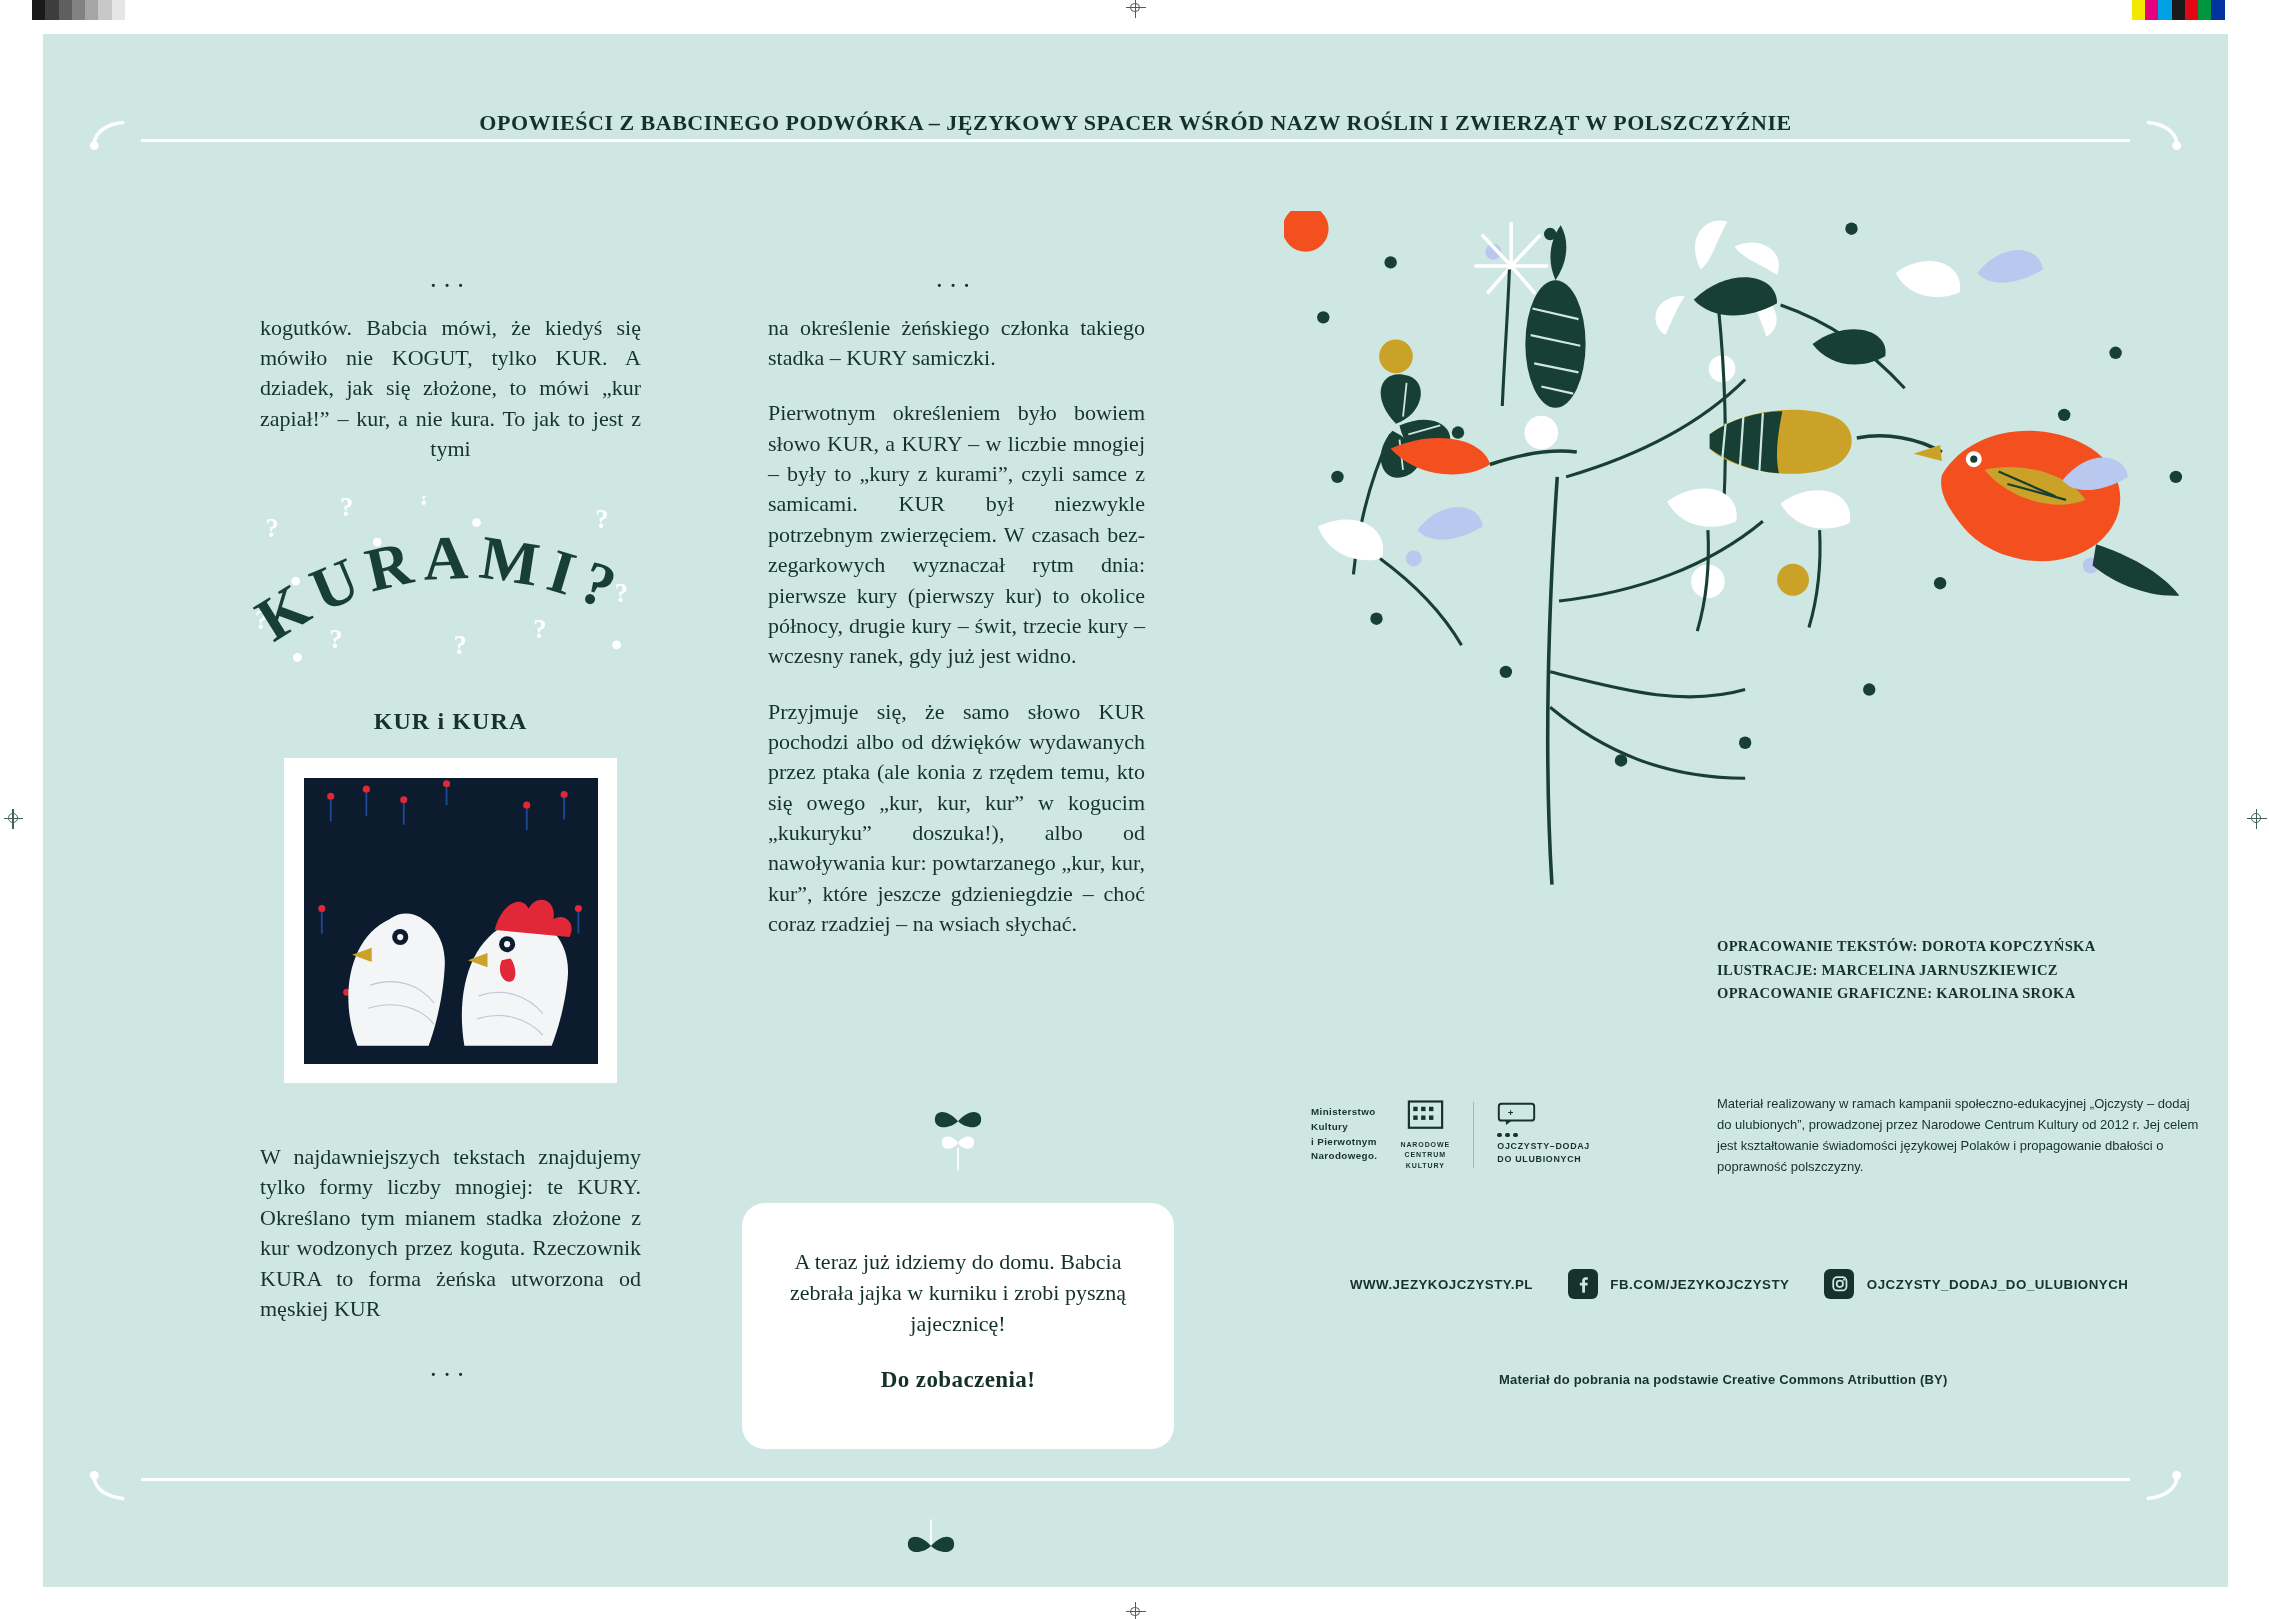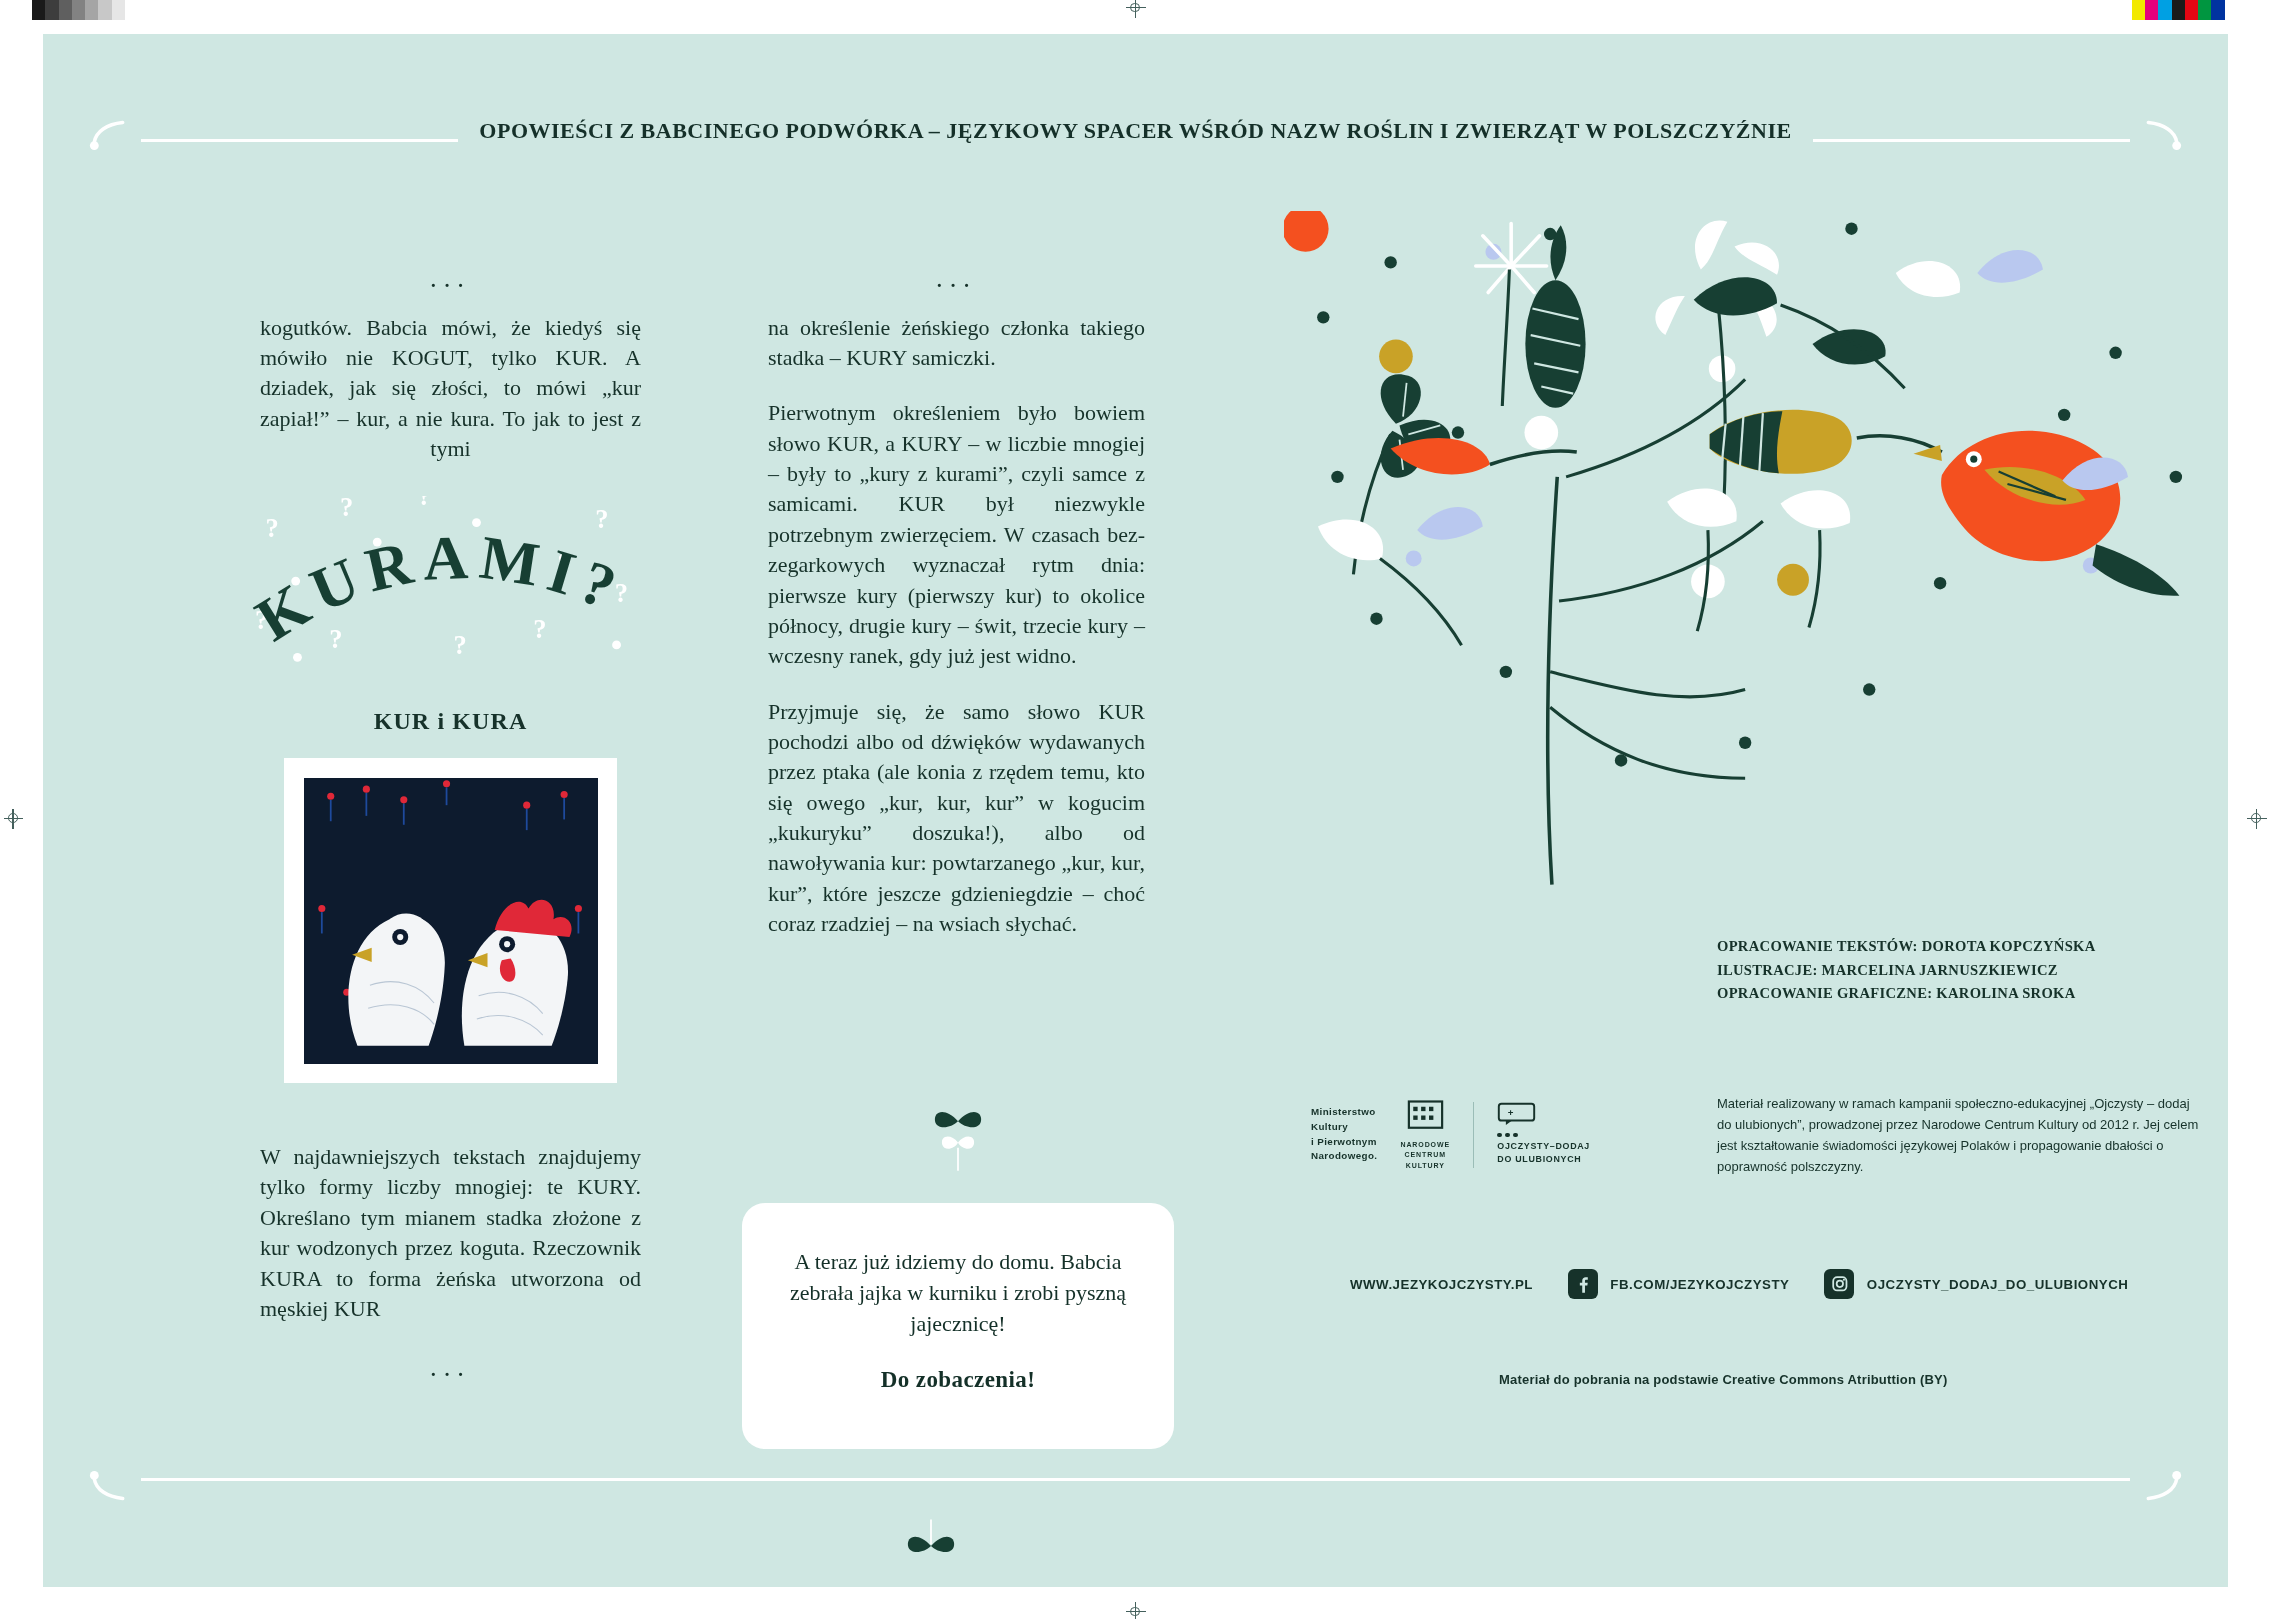--- a/index.html
+++ b/index.html
@@ -79,21 +79,21 @@
     top: 76px;
     text-align: center;
     font-family: "Liberation Serif", serif;
     font-weight: bold;
     font-size: 22px;
     letter-spacing: 0.5px;
     color: #153029;
     background: #cfe7e2;
     padding: 0 21px;
     width: fit-content;
-    margin: 8px auto;
+    margin: 0 auto;
     z-index: 3;
   }
   .corner-orn {
     position: absolute;
     width: 39px; height: 39px;
     z-index: 4;
   }
 
   .footer-rule {
     position: absolute;
@@ -340,21 +340,21 @@
       <path d="M38 40 C20 38 8 30 6 18" stroke="#ffffff" stroke-width="4" fill="none" stroke-linecap="round"></path>
       <circle cx="6" cy="14" r="5" fill="#ffffff"></circle>
     </svg>
     <svg class="corner-orn" style="right:46px; bottom:85px;" viewBox="0 0 44 44">
       <path d="M6 40 C24 38 36 30 38 18" stroke="#ffffff" stroke-width="4" fill="none" stroke-linecap="round"></path>
       <circle cx="38" cy="14" r="5" fill="#ffffff"></circle>
     </svg>
 
     <div class="col col1">
       <div class="dots">...</div>
-      <p class="just">kogutków. Babcia mówi, że kiedyś się mówiło nie KOGUT, tylko KUR. A dziadek, jak się złości, to mówi „kur zapiał!” – kur, a nie kura. To jak to jest z tymi</p>
+      <p class="just">kogutków. Babcia mówi, że kiedyś się mówiło nie KOGUT, tylko KUR. A dziadek, jak się złożone, to mówi „kur zapiał!” – kur, a nie kura. To jak to jest z tymi</p>
 
       <div class="kurami-wrap">
         <svg width="426" height="195" viewBox="0 0 480 220" style="font-size:25px">
 
           <g fill="#ffffff" font-family="Liberation Serif, serif" font-size="30" font-weight="bold">
             <text x="24" y="46">?</text>
             <text x="108" y="22">?</text>
             <text x="196" y="10">?</text>
             <text x="12" y="150">?</text>
             <text x="96" y="172">?</text>

